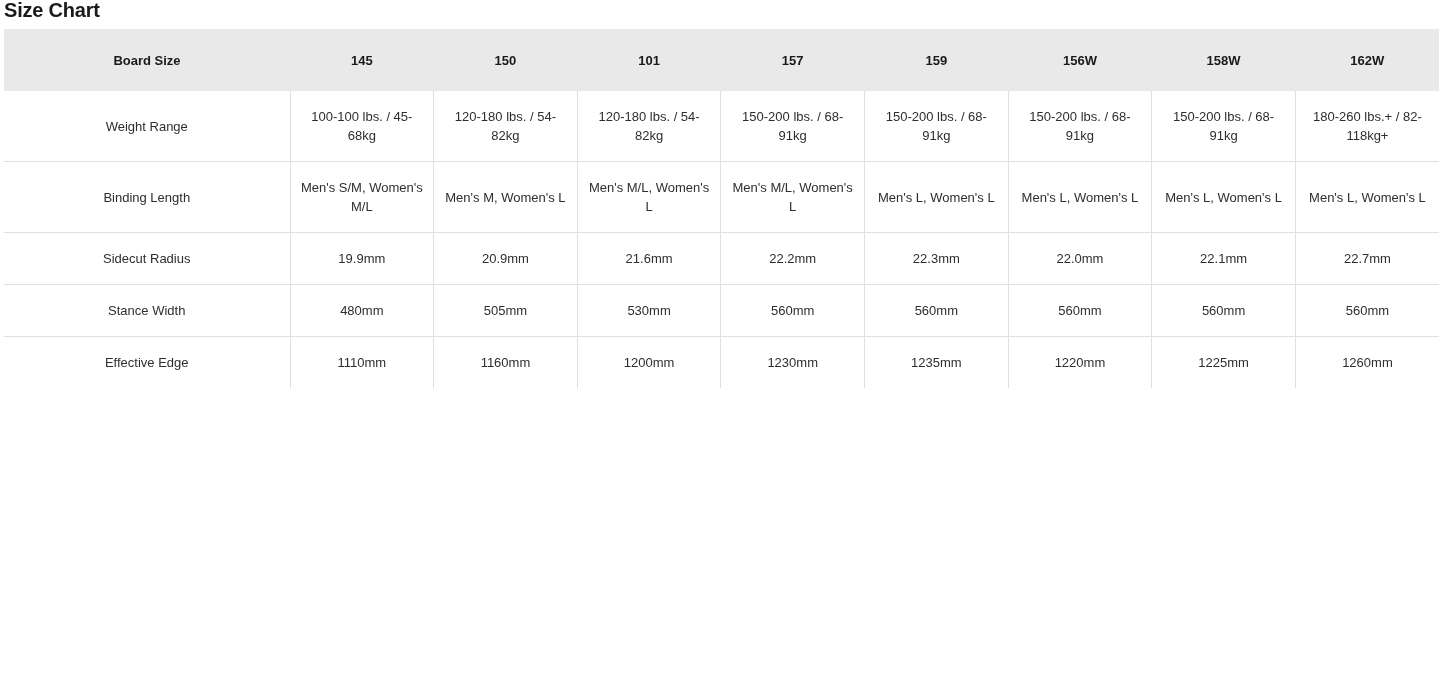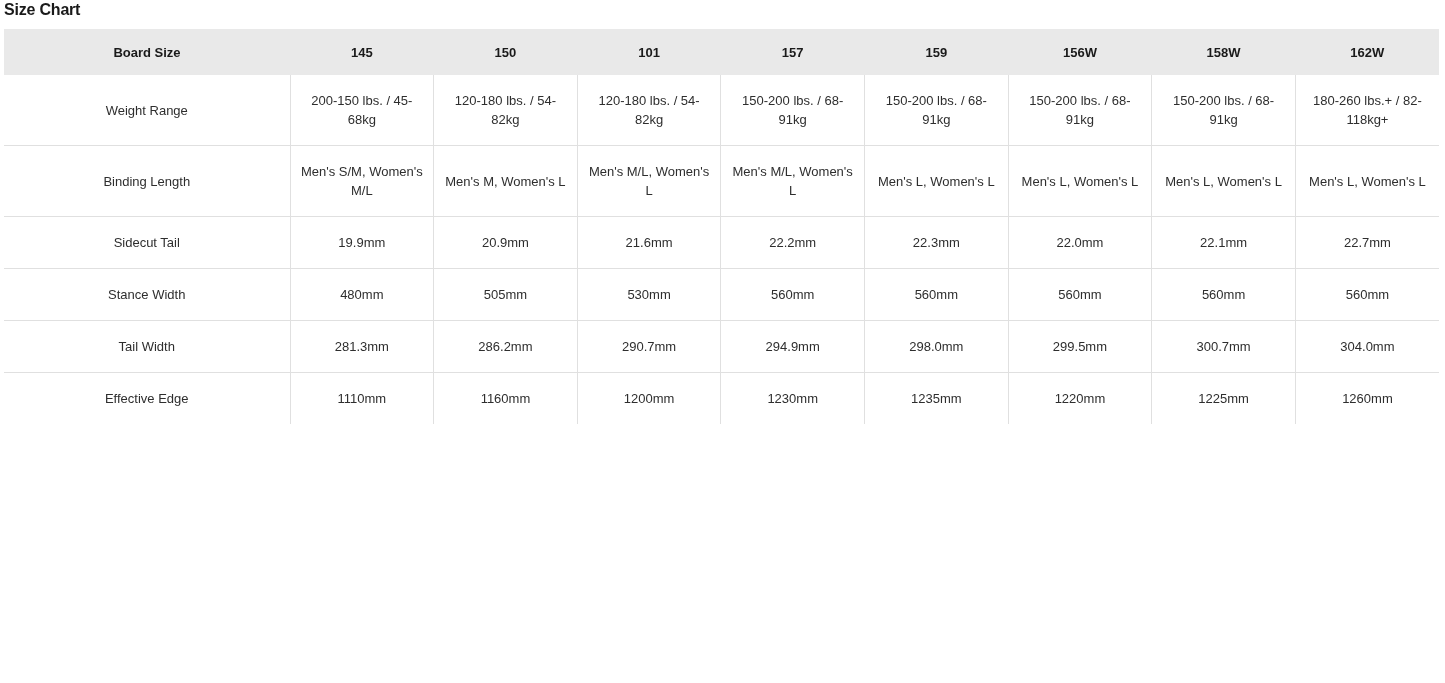--- a/index.html
+++ b/index.html
@@ -13,37 +13,37 @@
   body{
     width:1445px;height:683px;overflow:hidden;
     background:#ffffff;
     font-family:"Liberation Sans","DejaVu Sans",sans-serif;
     color:var(--text-color);
   }
   .page{padding:0 4px;}
   h1.chart-title{
     margin:0;
     padding:0;
-    font-size:16px;
+    font-size:20px;
     line-height:20px;
     font-weight:700;
     color:var(--title-color);
     letter-spacing:-0.2px;
   }
   table.size-chart{
     margin-top:9px;
     width:1435px;
     border-collapse:collapse;
     table-layout:fixed;
   }
   table.size-chart th:first-child,
   table.size-chart td:first-child{width:286px;}
   thead th{
     background:var(--header-bg);
-    height:46px;
+    height:62px;
     font-size:13px;
     font-weight:700;
     color:var(--title-color);
     text-align:center;
     vertical-align:middle;
     padding:0 6px;
   }
   tbody td{
     text-align:center;
     vertical-align:middle;
@@ -73,42 +73,42 @@
           <th>157</th>
           <th>159</th>
           <th>156W</th>
           <th>158W</th>
           <th>162W</th>
         </tr>
     </thead>
     <tbody>
         <tr>
           <td>Weight Range</td>
-          <td>200-150 lbs. / 45-68kg</td>
+          <td>100-100 lbs. / 45-68kg</td>
           <td>120-180 lbs. / 54-82kg</td>
           <td>120-180 lbs. / 54-82kg</td>
           <td>150-200 lbs. / 68-91kg</td>
           <td>150-200 lbs. / 68-91kg</td>
           <td>150-200 lbs. / 68-91kg</td>
           <td>150-200 lbs. / 68-91kg</td>
           <td>180-260 lbs.+ / 82-118kg+</td>
         </tr>
         <tr>
           <td>Binding Length</td>
           <td>Men's S/M, Women's M/L</td>
           <td>Men's M, Women's L</td>
           <td>Men's M/L, Women's L</td>
           <td>Men's M/L, Women's L</td>
           <td>Men's L, Women's L</td>
           <td>Men's L, Women's L</td>
           <td>Men's L, Women's L</td>
           <td>Men's L, Women's L</td>
         </tr>
         <tr>
-          <td>Sidecut Tail</td>
+          <td>Sidecut Radius</td>
           <td>19.9mm</td>
           <td>20.9mm</td>
           <td>21.6mm</td>
           <td>22.2mm</td>
           <td>22.3mm</td>
           <td>22.0mm</td>
           <td>22.1mm</td>
           <td>22.7mm</td>
         </tr>
         <tr>
@@ -116,31 +116,20 @@
           <td>480mm</td>
           <td>505mm</td>
           <td>530mm</td>
           <td>560mm</td>
           <td>560mm</td>
           <td>560mm</td>
           <td>560mm</td>
           <td>560mm</td>
         </tr>
         <tr>
-          <td>Tail Width</td>
-          <td>281.3mm</td>
-          <td>286.2mm</td>
-          <td>290.7mm</td>
-          <td>294.9mm</td>
-          <td>298.0mm</td>
-          <td>299.5mm</td>
-          <td>300.7mm</td>
-          <td>304.0mm</td>
-        </tr>
-        <tr>
           <td>Effective Edge</td>
           <td>1110mm</td>
           <td>1160mm</td>
           <td>1200mm</td>
           <td>1230mm</td>
           <td>1235mm</td>
           <td>1220mm</td>
           <td>1225mm</td>
           <td>1260mm</td>
         </tr>

